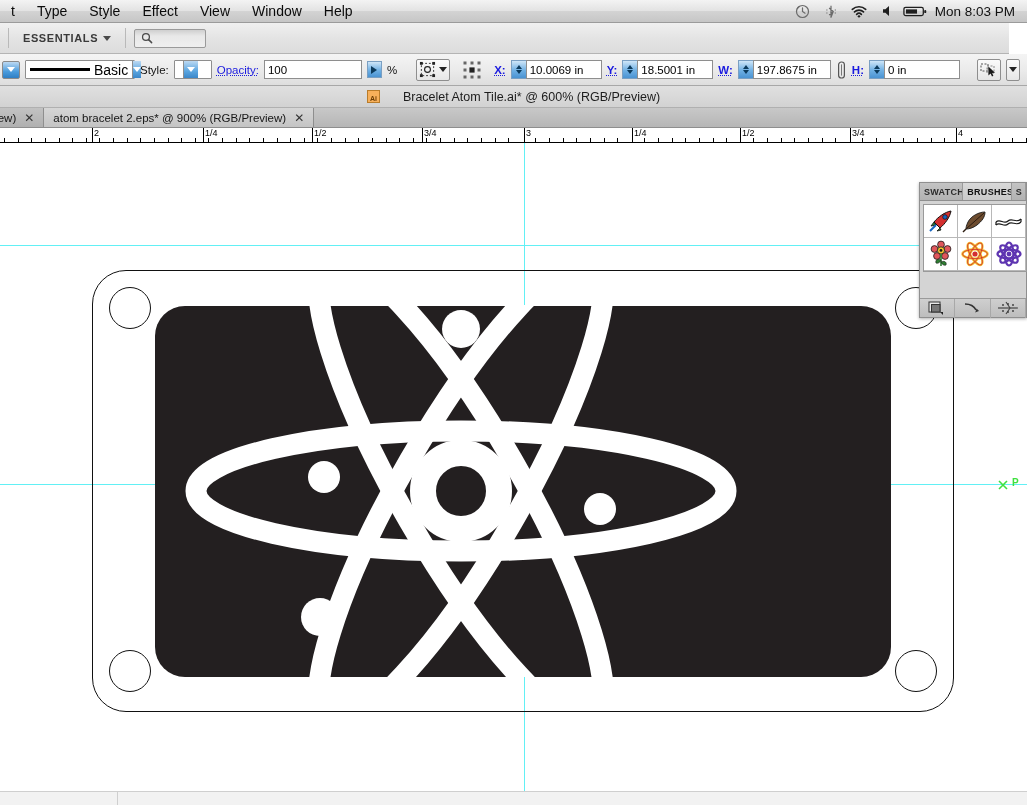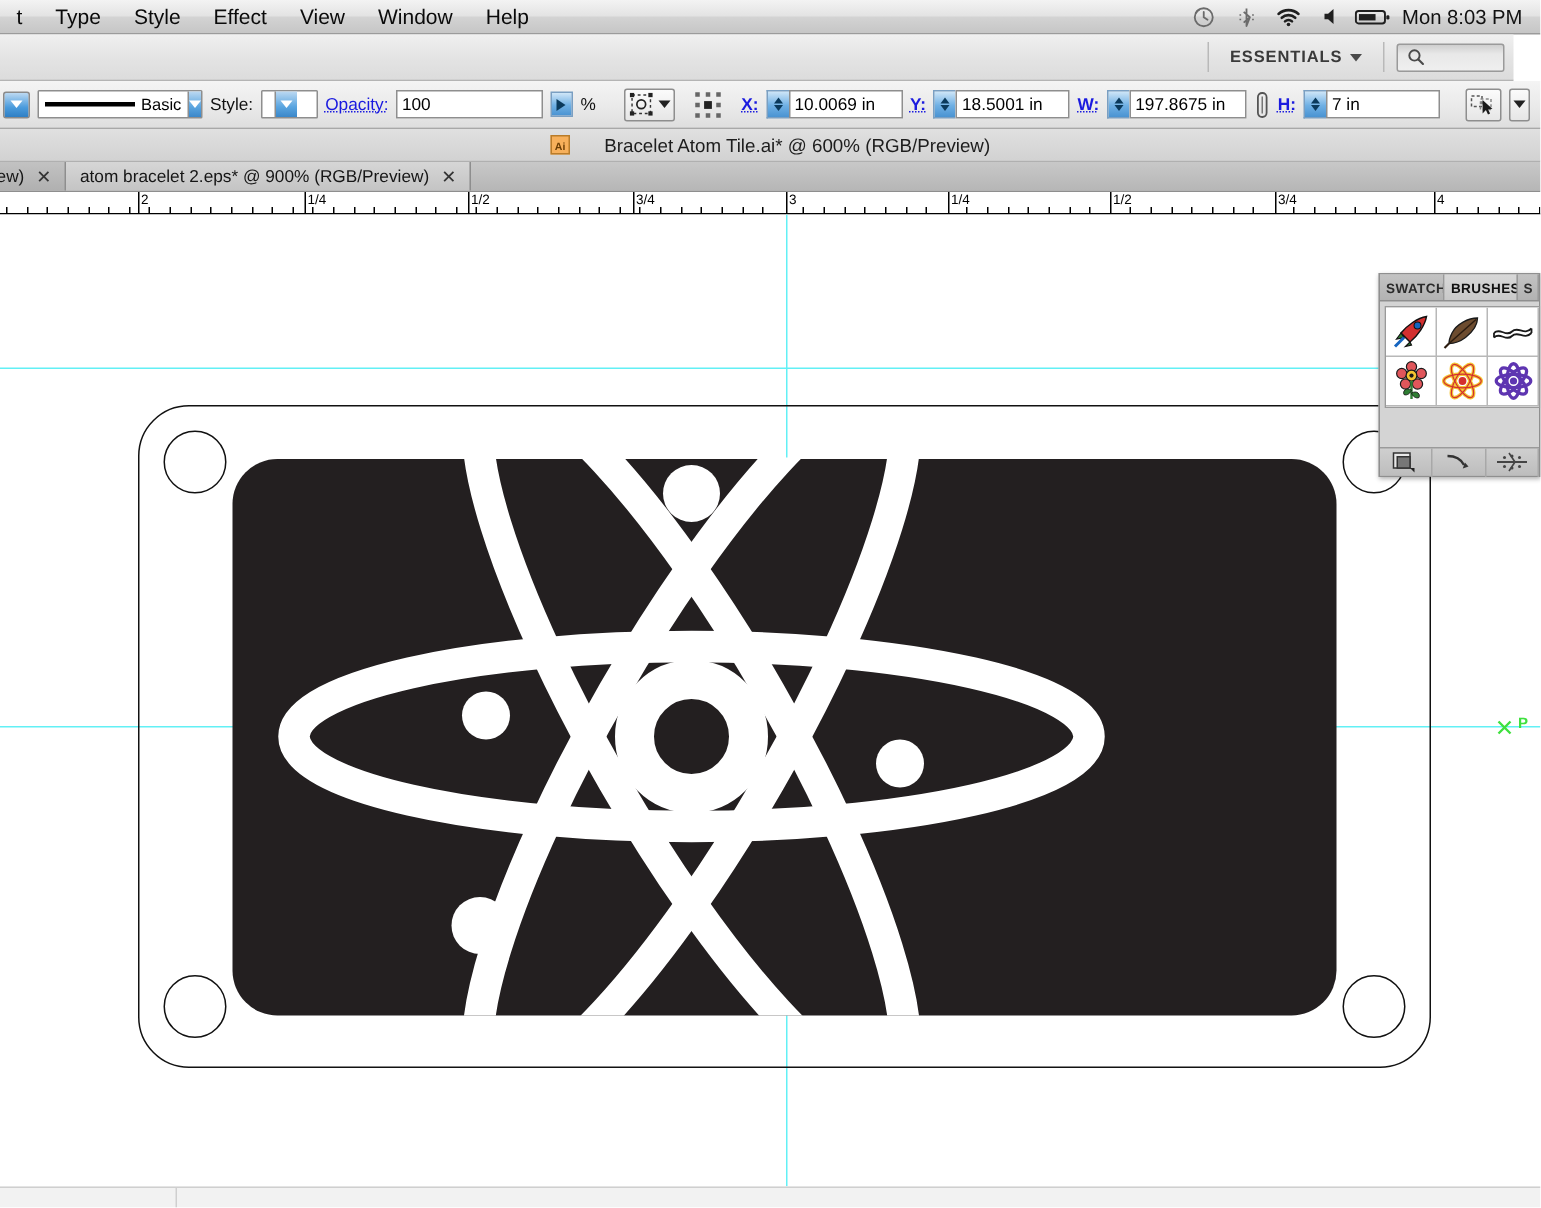--- a/index.html
+++ b/index.html
@@ -26,21 +26,21 @@
   .menubar .spacer { flex: 1 1 auto; }
   .menubar .status { display: flex; align-items: center; gap: 0px; padding-right: 4px; }
   .status .sicon { width: 28px; height: 23px; display: flex; align-items: center; justify-content: center; }
   .status .clock { font-size: 13.5px; color: #111; padding: 0 8px 0 6px; white-space: nowrap; }
 
   
   .appbar {
     position: absolute; left: 0; top: 23px; width: 1009px; height: 31px;
     background: linear-gradient(to bottom, #f0f0f0 0%, #e4e4e4 50%, #dcdcdc 100%);
     border-bottom: 1px solid #b4b4b4;
-    display: flex; align-items: center; justify-content: flex-end;
+    display: flex; align-items: center; justify-content: flex-start;
   }
   .appbar .divider { width: 1px; height: 20px; background: #b9b9b9; margin: 0 8px; }
   .workspace-pick {
     font-size: 11px; font-weight: bold; color: #3a3a3a; letter-spacing: 0.6px;
     display: flex; align-items: center; gap: 5px; padding: 3px 6px;
   }
   .caret-dn { width: 0; height: 0; border-left: 4px solid transparent; border-right: 4px solid transparent; border-top: 5px solid #4a4a4a; }
   .searchbox {
     width: 72px; height: 19px; border: 1px solid #9a9a9a; border-radius: 2px;
     background: linear-gradient(to bottom,#cfcfcf,#e8e8e8 35%, #efefef);
@@ -69,21 +69,21 @@
     border-radius: 1px;
   }
   .combo .face { display:flex; align-items:center; padding: 0 4px; height: 100%; }
   .combo .drop {
     width: 15px; height: 100%; border-left: 1px solid #8e8e8e;
     background: linear-gradient(to bottom,#bcd9f2,#5aa5e0 60%,#3b87c9);
     display:flex;align-items:center;justify-content:center;
   }
   .stroke-combo { width: 110px; }
   .stroke-combo .strokeline { width: 60px; height: 3px; background: #000; margin-right: 4px; }
-  .stroke-combo .lbl { font-size: 11px; color: #000; }
+  .stroke-combo .lbl { font-size: 14px; color: #000; }
   .style-combo { width: 38px; }
   .numfield {
     height: 19px; border: 1px solid #8e8e8e; background: #fff; display:flex; align-items:center;
     padding: 0 3px; font-size: 11.5px; color: #000;
   }
   .spinner {
     width: 15px; height: 19px; border: 1px solid #7a9fc2; border-right: none;
     background: linear-gradient(to bottom,#cfe6f8,#6fb0e4 55%,#4a93d2);
     display:flex;flex-direction:column;align-items:center;justify-content:center;gap:1px;
   }
@@ -385,21 +385,21 @@
         </svg>
     </span>
 
     <span class="cb-label bluesm">H:</span>
     <div style="display:flex">
       <div class="spinner">
           <span class="sp-up"></span>
           <span class="sp-dn"></span>
         </div>
       <div class="numfield" style="width:76px">
-          <span>7 in</span>
+          <span>0 in</span>
         </div>
     </div>
 
     <div class="iconbtn" style="margin-left:12px">
       <span class="plainicon">
         <svg width="18" height="16" viewBox="0 0 18 16">
             <rect x="1" y="2" width="7" height="7" fill="none" stroke="#555" stroke-width="1" stroke-dasharray="2 1.5"></rect>
             <rect x="7" y="4" width="7" height="7" fill="none" stroke="#888" stroke-width="1" stroke-dasharray="2 1.5"></rect>
             <path d="M8.4 4.6 L8.4 13.6 L10.6 11.4 L12 14.4 L13.4 13.7 L12 10.9 L15 10.7 Z" fill="#1a1a1a"></path>
           </svg>

